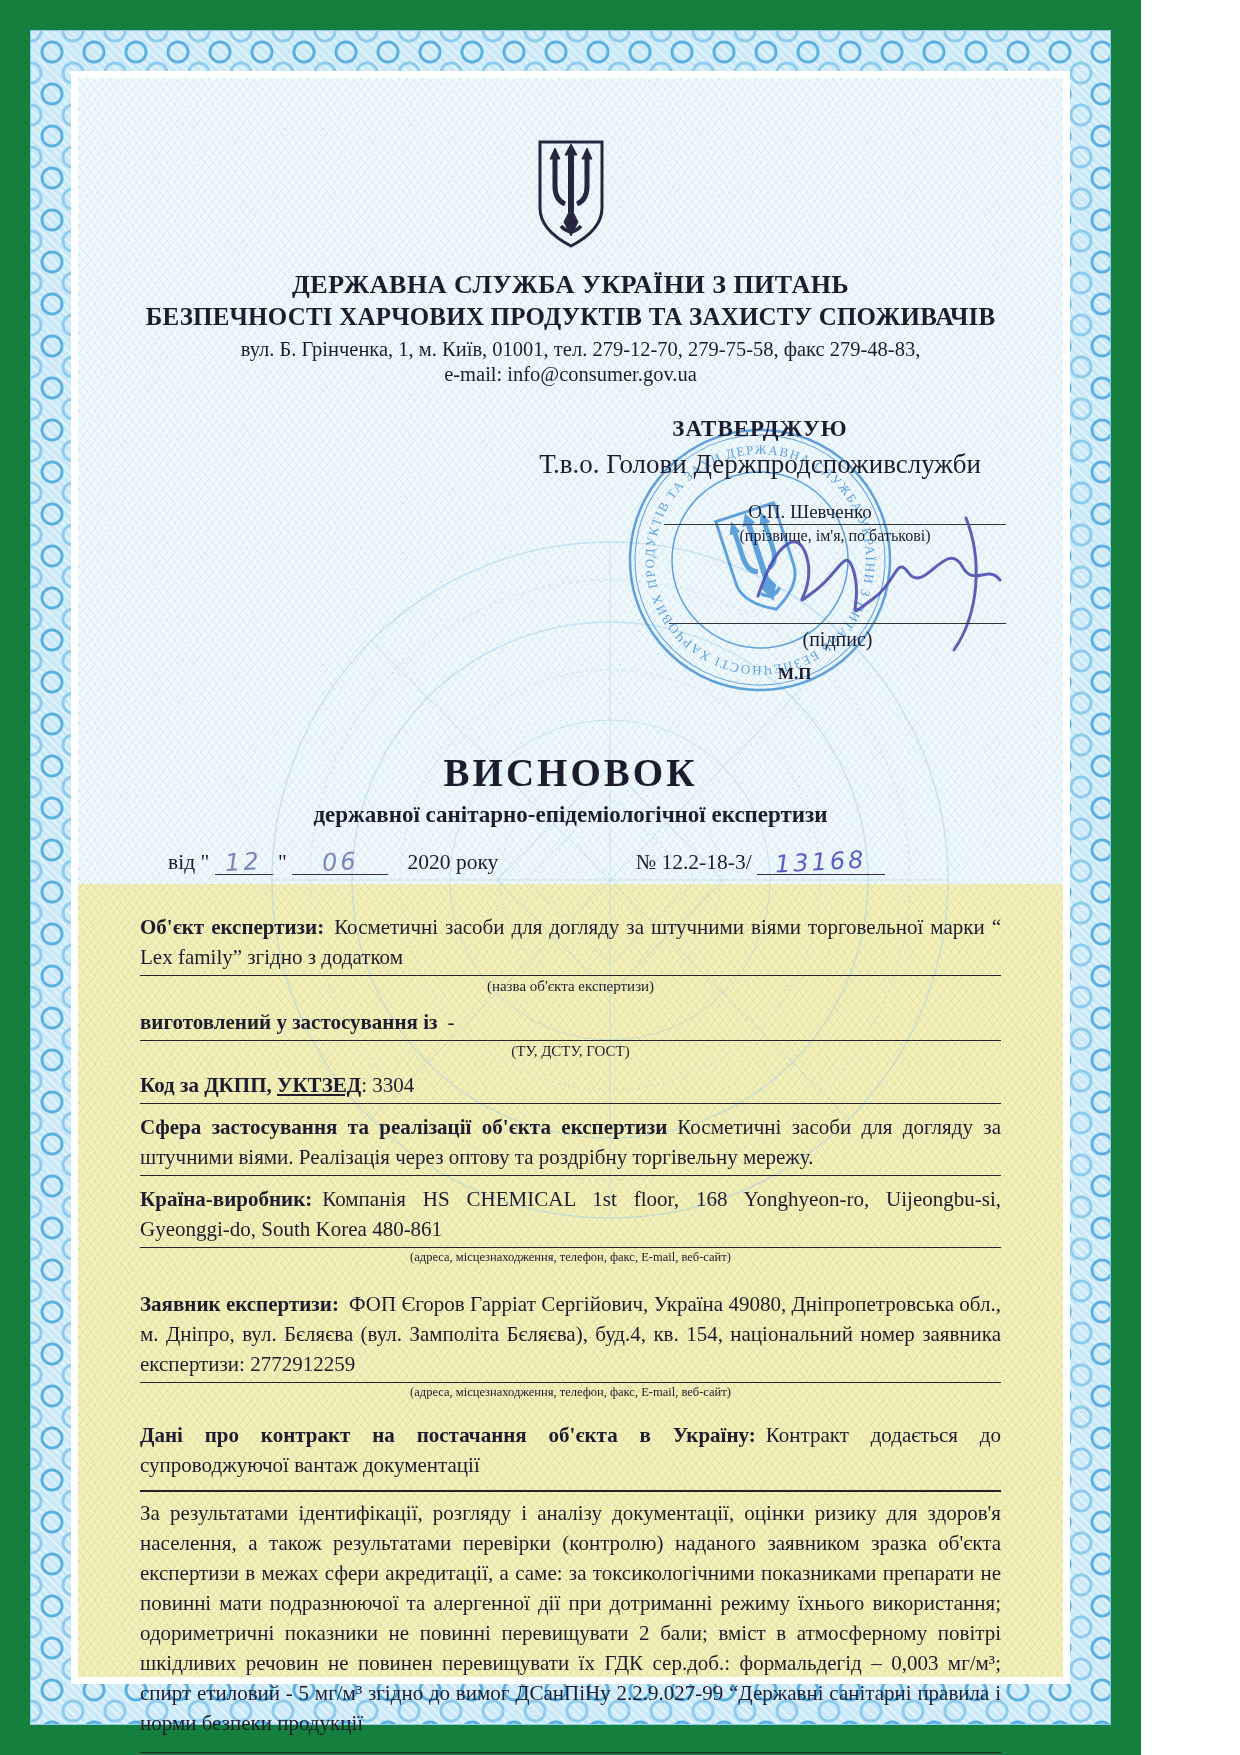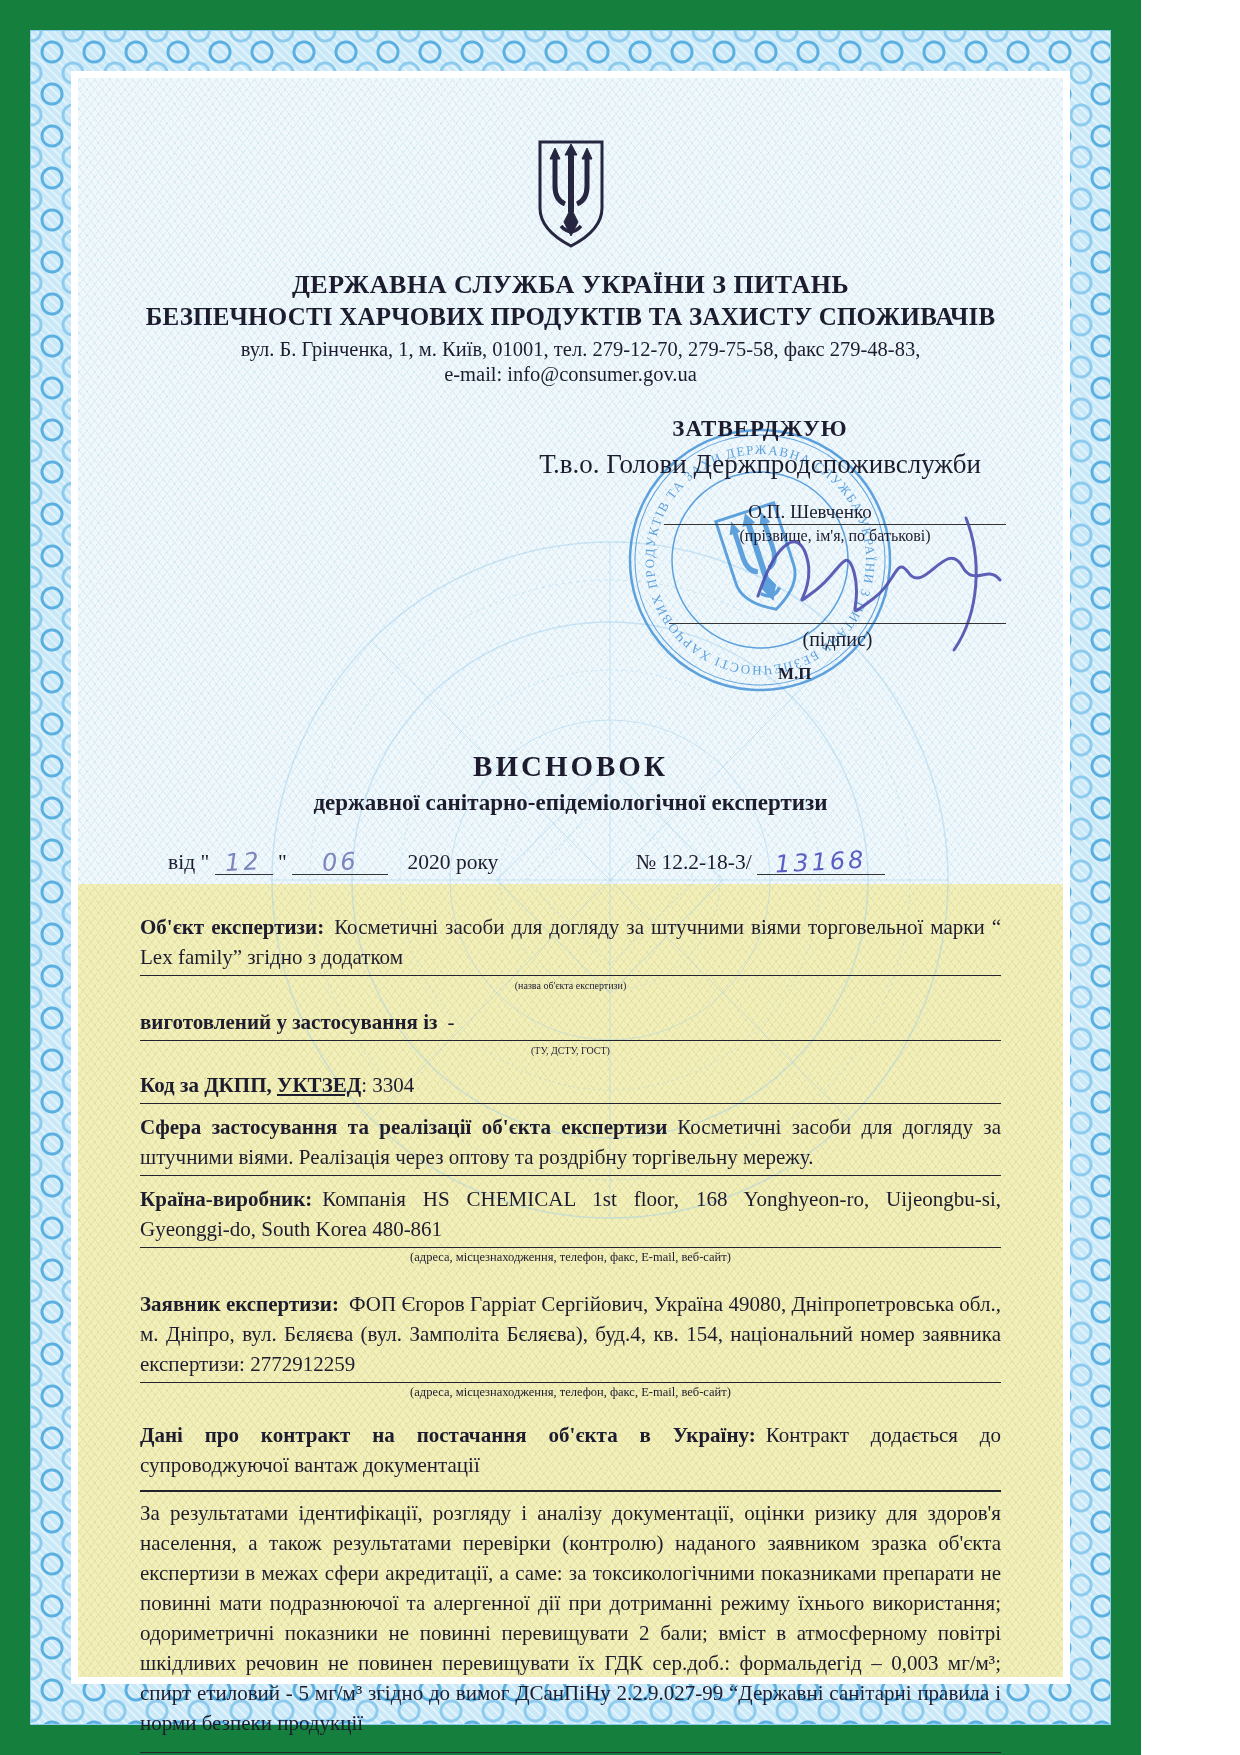--- a/index.html
+++ b/index.html
@@ -38,37 +38,37 @@
   .approve .nm{font-size:19px;margin-top:21px;transform:translateX(50px);}
   .approve .nline{border-bottom:1.5px solid #333;margin-left:150px;margin-top:1px;}
   .approve .ncap{font-size:16px;margin-left:150px;margin-top:2px;}
   .sigline{position:absolute;top:207px;left:155px;right:0;border-bottom:1.5px solid #333;}
   .sigcap{position:absolute;top:212px;left:155px;right:0;text-align:center;font-size:20px;}
   .sigsvg{position:absolute;top:88px;right:-14px;pointer-events:none;}
   .mp{position:absolute;top:586px;left:700px;font-size:17px;font-weight:bold;}
   .stamp{position:absolute;top:346px;left:546px;opacity:.82;pointer-events:none;}
   
   .vys{position:absolute;top:672px;left:0;right:0;text-align:center;}
-  .vys .t1{font-size:29px;font-weight:bold;letter-spacing:3px;}
+  .vys .t1{font-size:39px;font-weight:bold;letter-spacing:3px;}
   .vys .t2{font-size:23px;font-weight:bold;margin-top:7px;}
   
   .daterow{position:absolute;top:768px;left:62px;right:62px;display:flex;justify-content:space-between;font-size:21.5px;}
   .dleft{margin-left:28px;}
   .dright{margin-right:116px;}
   .ucell{display:inline-block;border-bottom:1.6px solid #333;text-align:center;vertical-align:bottom;}
   .hw{font-style:italic;color:#5a5ec2;font-size:24px;letter-spacing:3px;position:relative;top:2px;
       font-family:"DejaVu Sans",sans-serif;transform:rotate(-3deg);display:inline-block;}
   .hw.muted{color:#7d85bd;}
   .yearlbl{margin-left:14px;text-align:center;}
   
   .sections{position:absolute;top:826px;left:62px;right:62px;font-size:21px;line-height:30px;text-align:justify;}
   .sec{margin-top:8px;}
   .uline{border-bottom:1.6px solid #23232e;padding-bottom:3px;}
   .lbl{font-weight:bold;margin-right:10px;}
-  .cap{font-size:10px;line-height:18px;text-align:center;margin-top:1px;}
+  .cap{font-size:15px;line-height:18px;text-align:center;margin-top:1px;}
   .capsm{font-size:12.5px;line-height:16px;text-align:center;margin-top:1px;}
   .udec{text-decoration:underline;}
   .hr{border-top:2px solid #23232e;margin-top:10px;}
   .concl{margin-top:6px;border-bottom:1.6px solid #23232e;padding-bottom:14px;}
 </style>
 </head>
 <body>
 
 <div class="page">
   <div class="gborder"></div>

